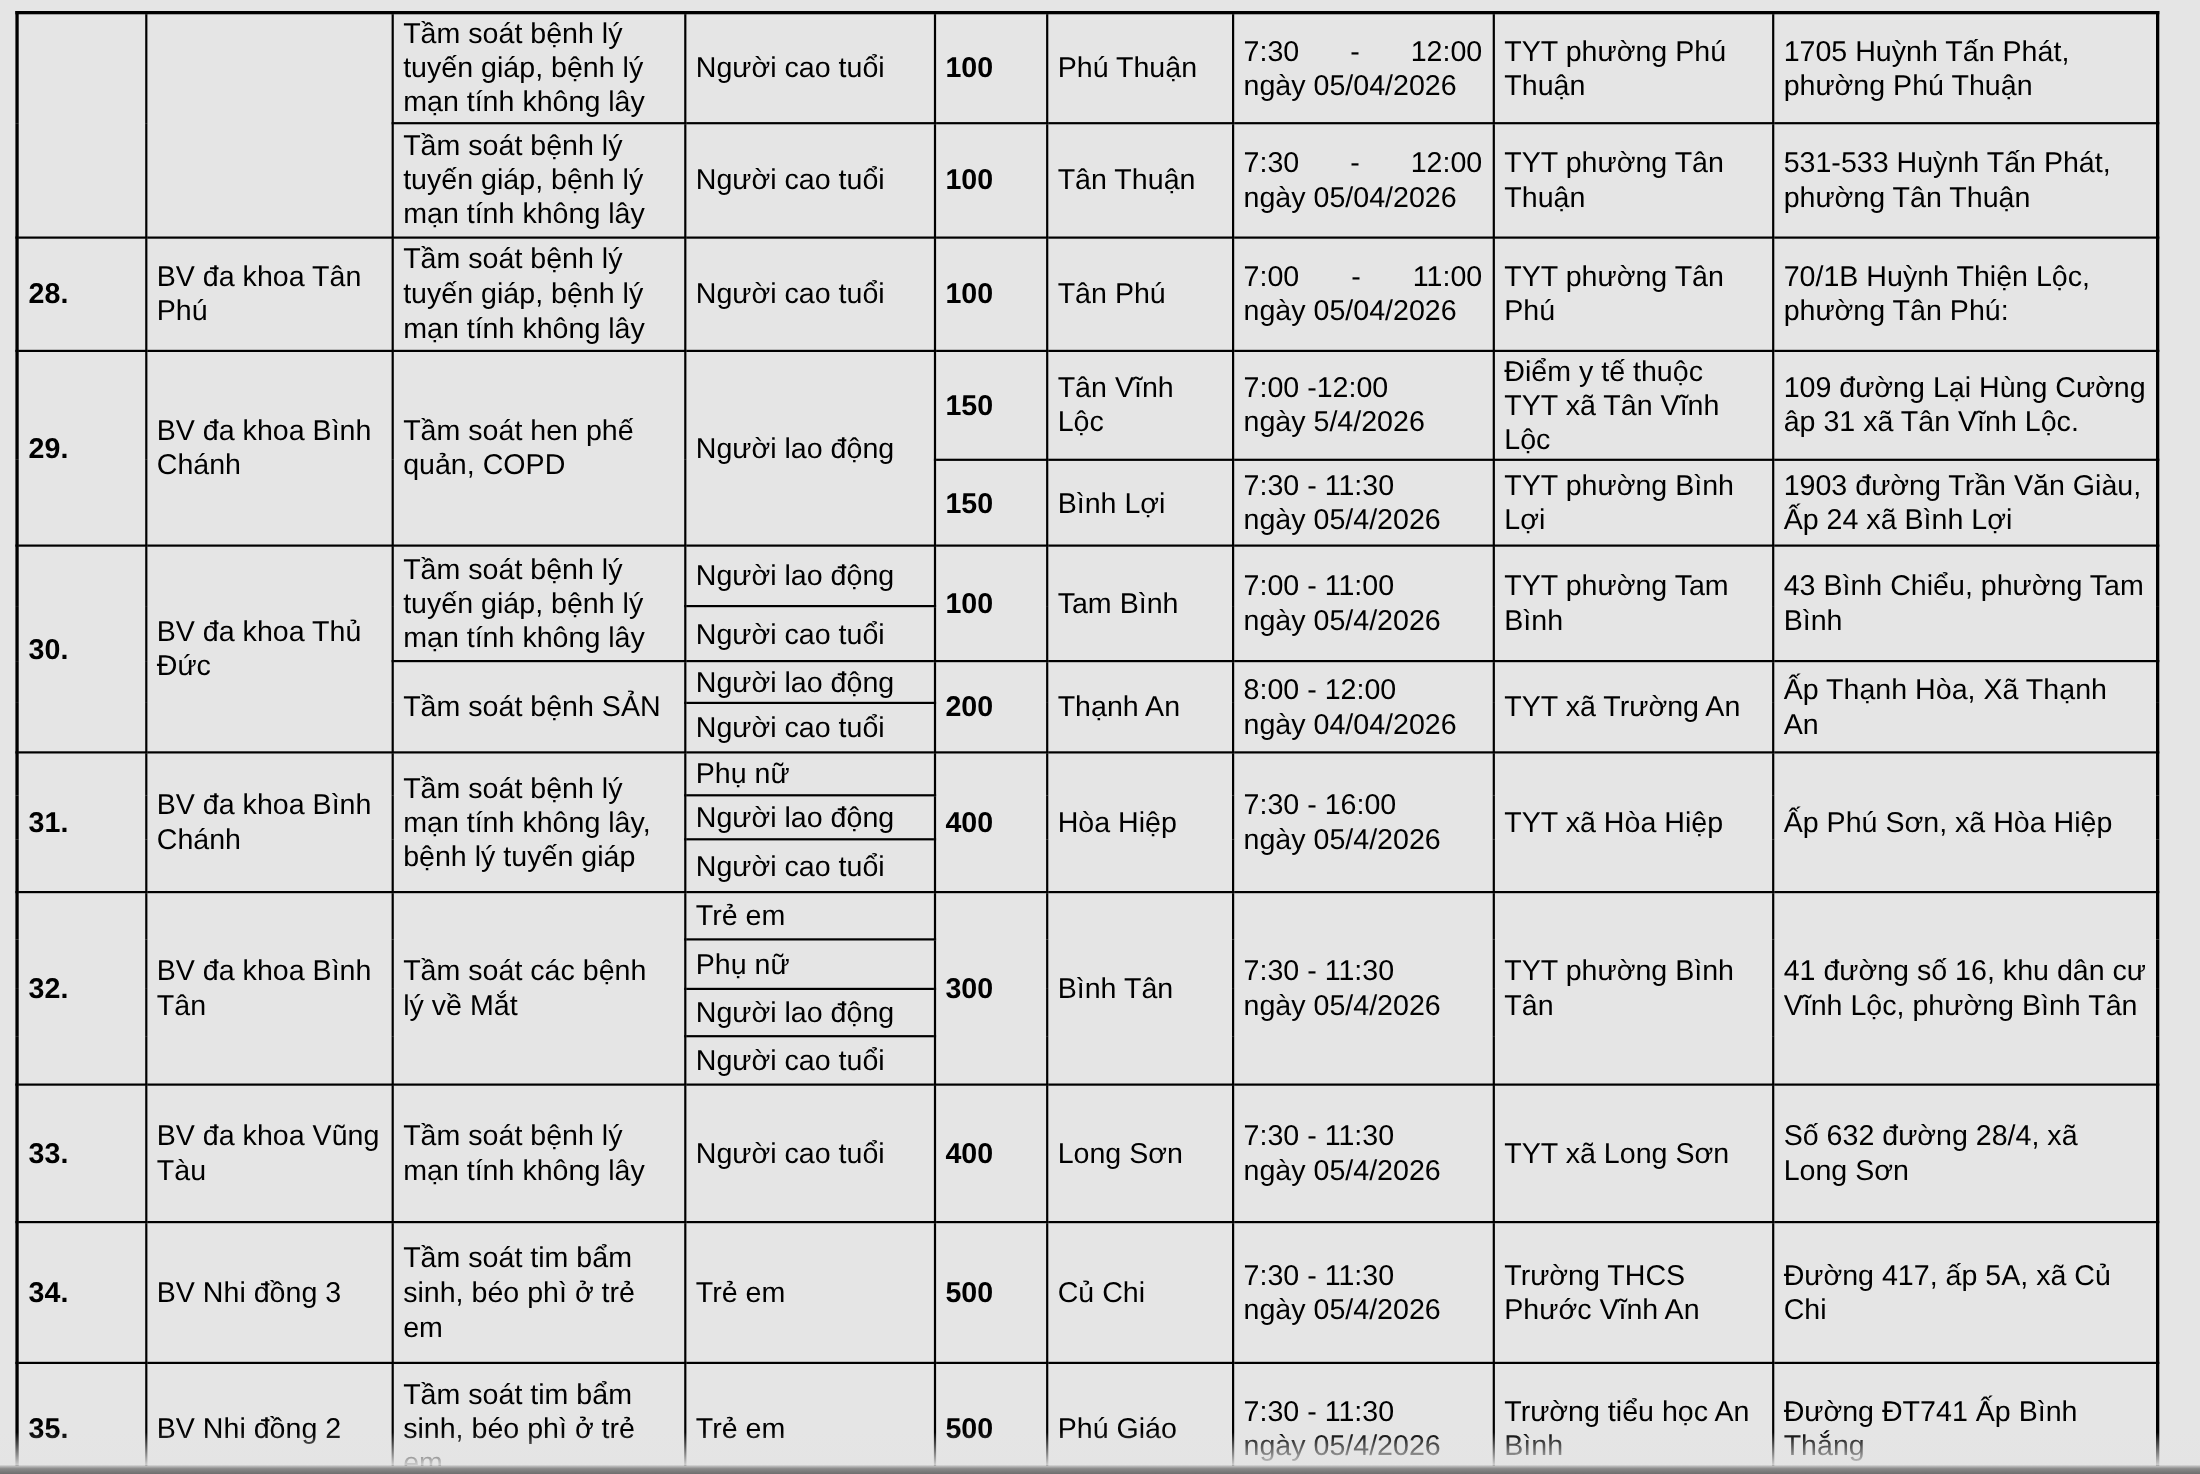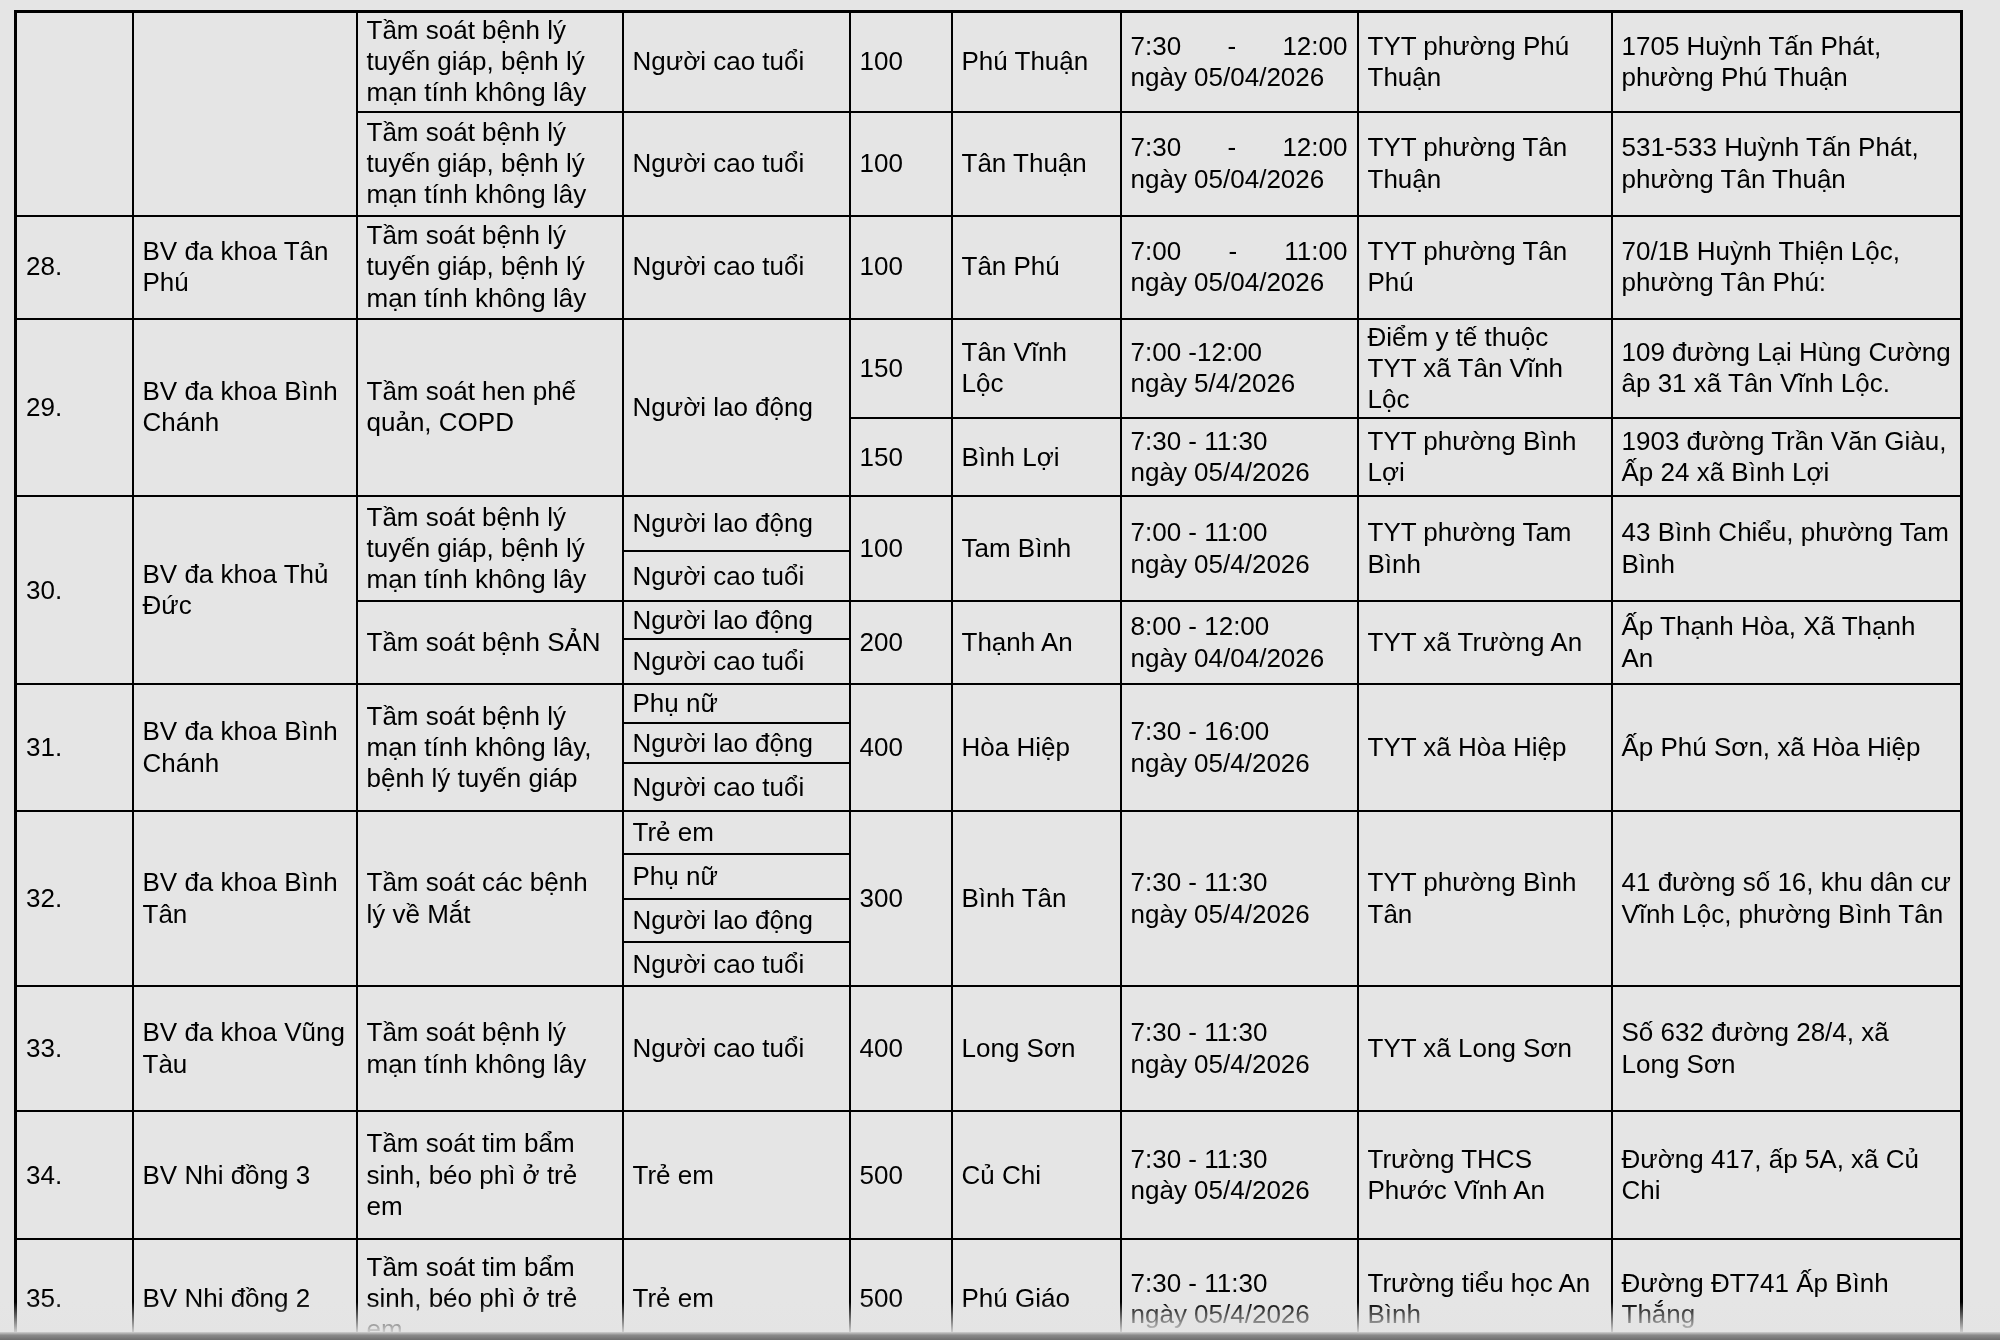--- a/index.html
+++ b/index.html
@@ -22,21 +22,21 @@
     border:3px solid #000;
   }
   table.tbl td{
     border:2px solid #000;
     vertical-align:middle;
     padding:2px 9px;
     text-align:left;
     overflow:hidden;
     word-wrap:break-word;
   }
-  td.c{text-align:center;}
+  td.c{text-align:center;font-weight:bold;}
   td.j{text-align:justify;}
   td.slice{padding:1px 7px;}
   .tspread{display:flex;justify-content:space-between;}
   .bottom-fade{
     position:absolute;left:0;bottom:8px;width:100%;height:30px;
     background:linear-gradient(rgba(255,255,255,0), rgba(228,228,228,0.9));
     z-index:4;pointer-events:none;
   }
   .bottom-bar{
     position:absolute;left:0;bottom:0;width:100%;height:8px;

